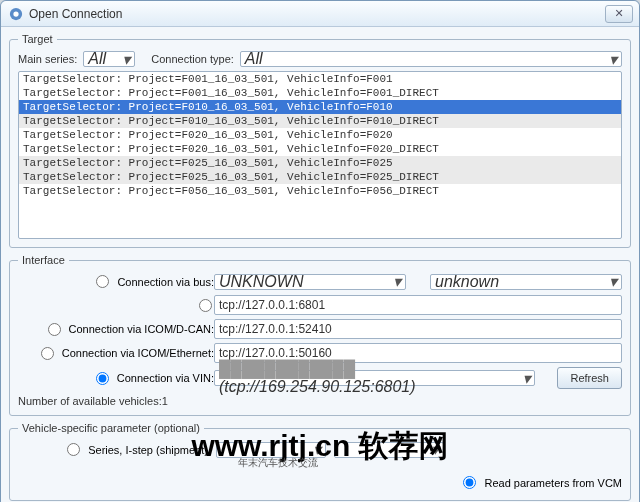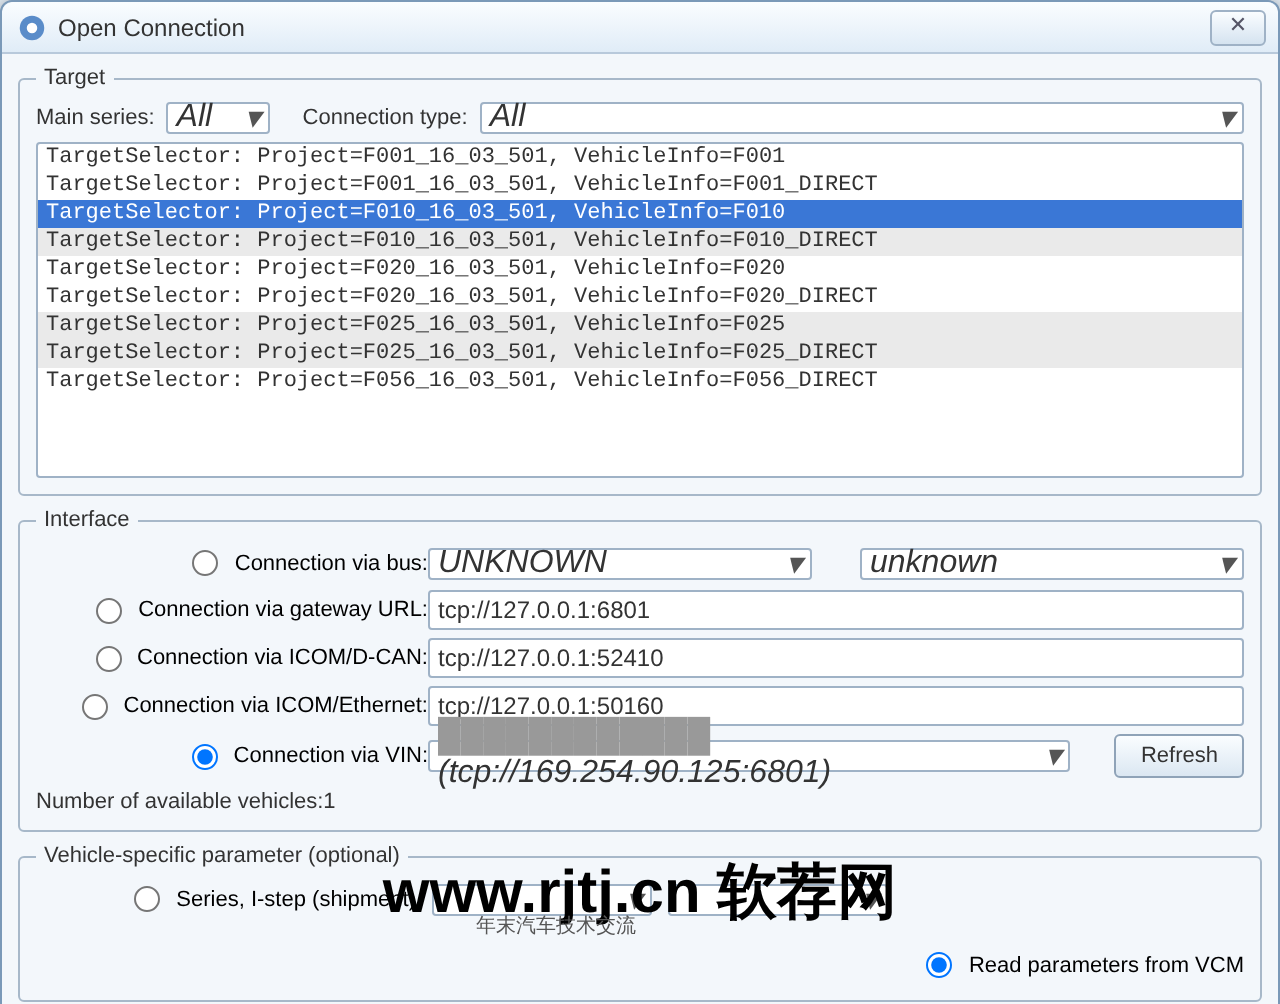--- a/index.html
+++ b/index.html
@@ -94,21 +94,20 @@
             <span class="chev">▾</span>
           </div>
           <div class="select">
             <span>unknown</span>
             <span class="chev">▾</span>
           </div>
         </div>
 
         <label class="radio-row">
           <input type="radio" name="ifc" style="">
-          <span>Connection via gateway URL:</span>
         </label>
         <input class="txt" value="tcp://127.0.0.1:6801" style="">
 
         <label class="radio-row">
           <input type="radio" name="ifc" style="">
           <span>Connection via ICOM/D-CAN:</span>
         </label>
         <input class="txt" value="tcp://127.0.0.1:52410" style="">
 
         <label class="radio-row">

